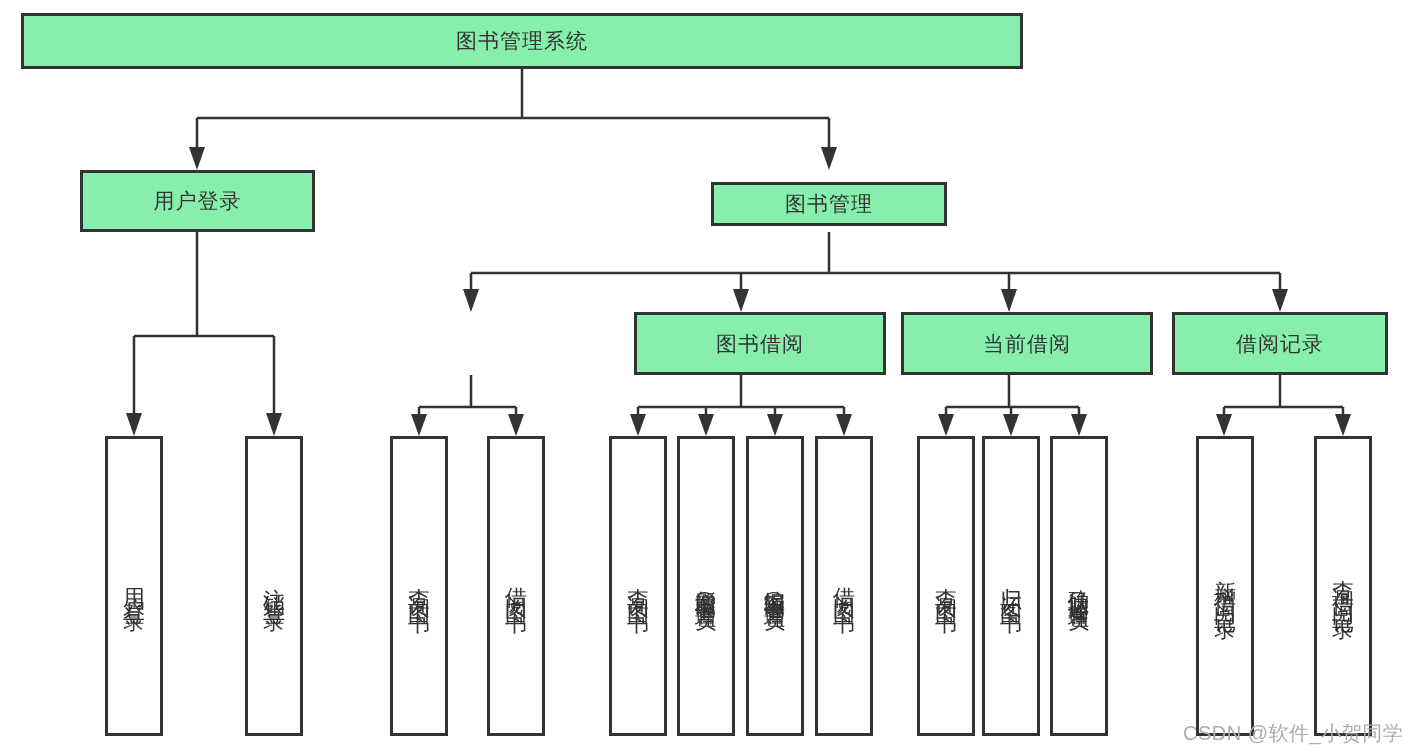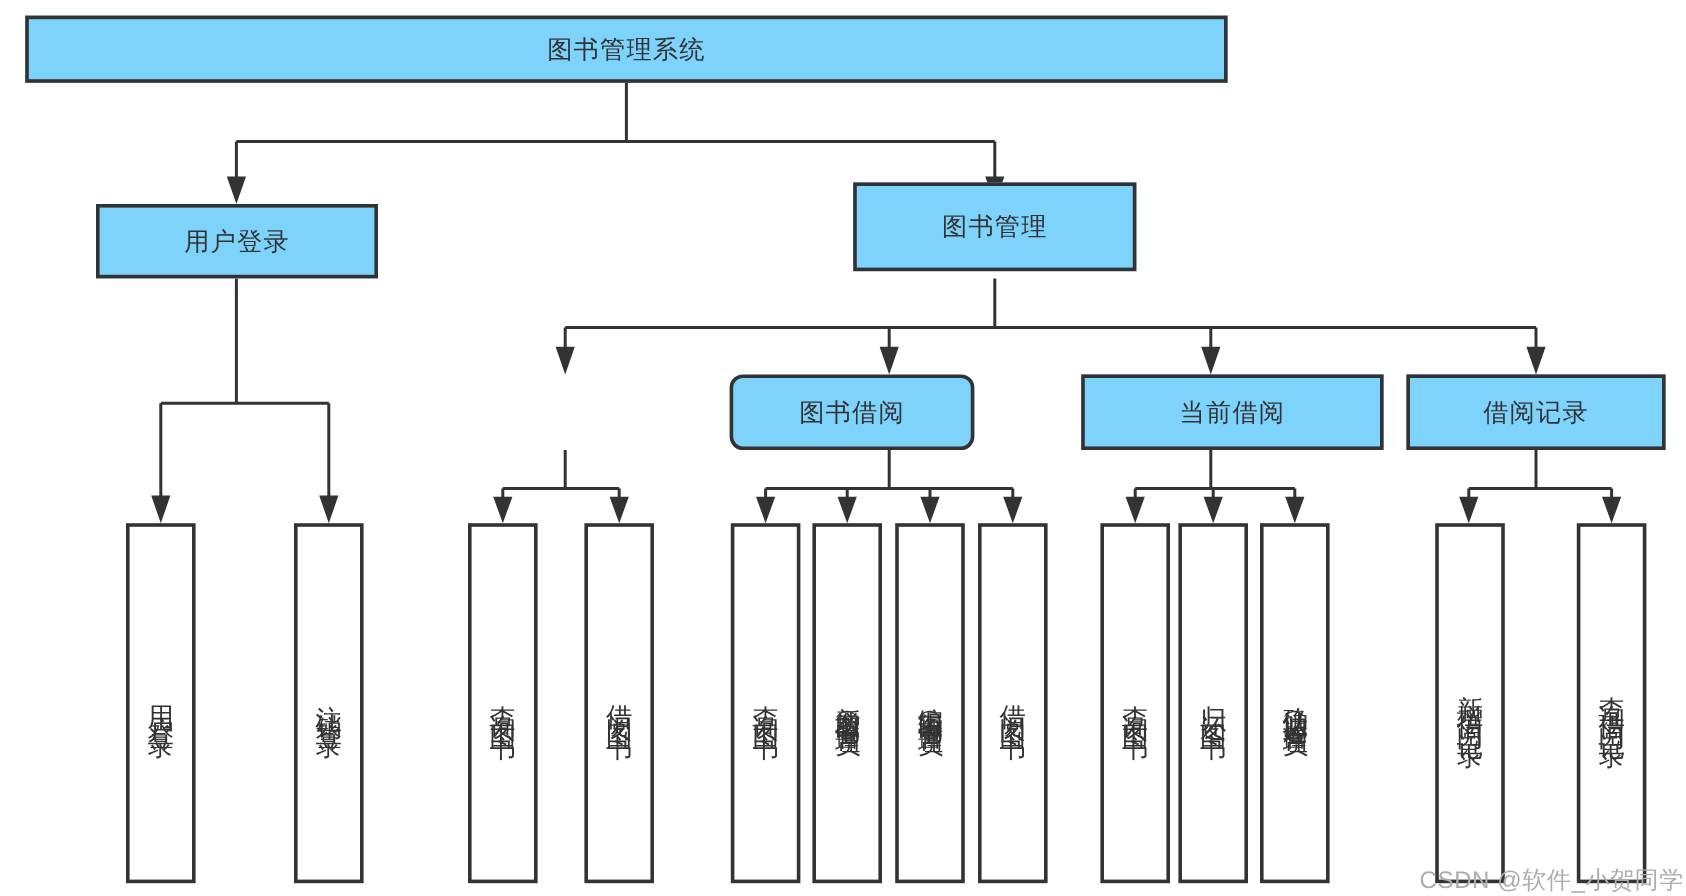--- a/index.html
+++ b/index.html
@@ -14,21 +14,21 @@
   svg.connectors {
     position: absolute;
     left: 0; top: 0;
     width: 1405px; height: 747px;
     z-index: 1;
   }
   .hbox {
     position: absolute;
     box-sizing: border-box;
     border: 3px solid #333333;
-    background: #7dd3fc;
+    background: #86efac;
     display: flex;
     align-items: center;
     justify-content: center;
     font-size: 21px;
     color: #333333;
     letter-spacing: 1px;
     z-index: 2;
   }
   .vbox {
     position: absolute;
@@ -110,25 +110,25 @@
     </g>
   </svg>
 
   <div class="hbox" style="left:21px; top:13px; width:1002px; height:56px;">
     <span>图书管理系统</span>
   </div>
 
   <div class="hbox" style="left:80px; top:170px; width:235px; height:62px;">
     <span>用户登录</span>
   </div>
-  <div class="hbox" style="left:711px; top:152px; width:236px; height:74px;">
+  <div class="hbox" style="left:711px; top:182px; width:236px; height:44px;">
     <span>图书管理</span>
   </div>
 
-  <div class="hbox" style="left:608px; top:312px; width:204px; height:63px;border-radius:11px;">
+  <div class="hbox" style="left:634px; top:312px; width:252px; height:63px;">
     <span>图书借阅</span>
   </div>
   <div class="hbox" style="left:901px; top:312px; width:252px; height:63px;">
     <span>当前借阅</span>
   </div>
   <div class="hbox" style="left:1172px; top:312px; width:216px; height:63px;">
     <span>借阅记录</span>
   </div>
 
   <div class="vbox" style="left:105px;">

